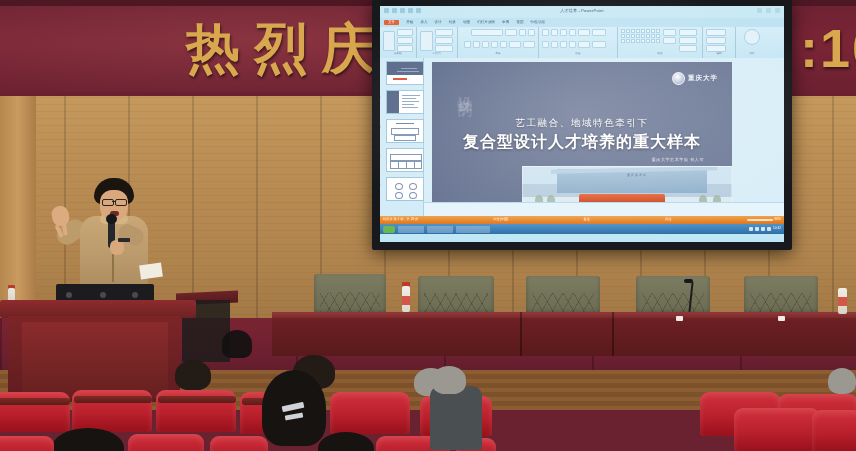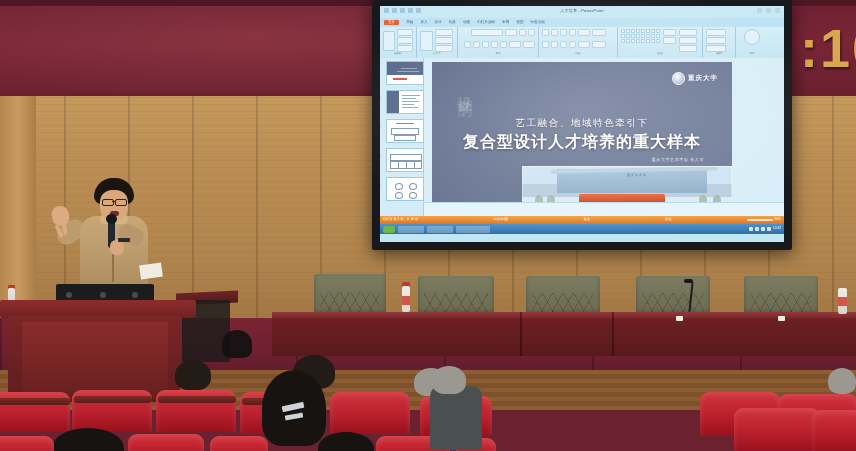--- a/index.html
+++ b/index.html
@@ -258,20 +258,21 @@
 <div id="scene">
 
   <div class="layer" id="wall-wood"></div>
   <div class="layer" id="wall-wood-grain"></div>
   <div class="layer" id="wall-left-col"></div>
 
   <div class="layer" id="wall-upper"></div>
   <div class="layer" id="banner-cloth"></div>
   <div class="layer" id="ceiling"></div>
   <div class="layer" id="banner-text">
+    <span id="banner-left">热烈庆</span>
     <span id="banner-right">:10</span>
   </div>
 
   <div class="layer" id="wall-lower"></div>
   <div class="layer" id="wall-lower-seams"></div>
   <div class="layer" id="floor"></div>
 
   <div class="layer" id="screen-frame"></div>
   <div class="layer" id="screen-inner">
 

